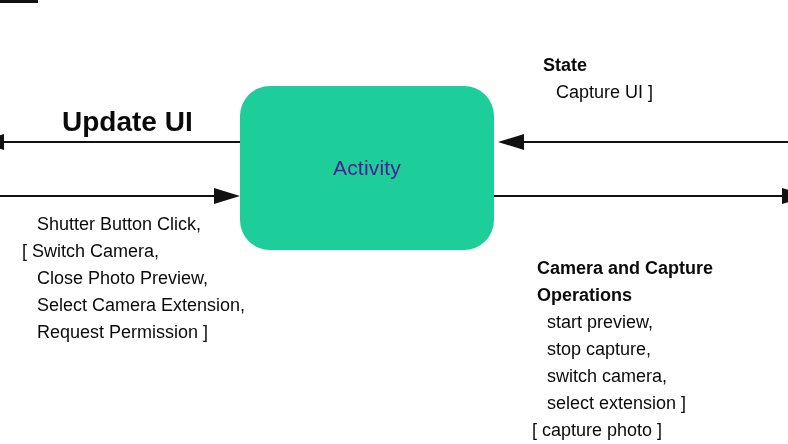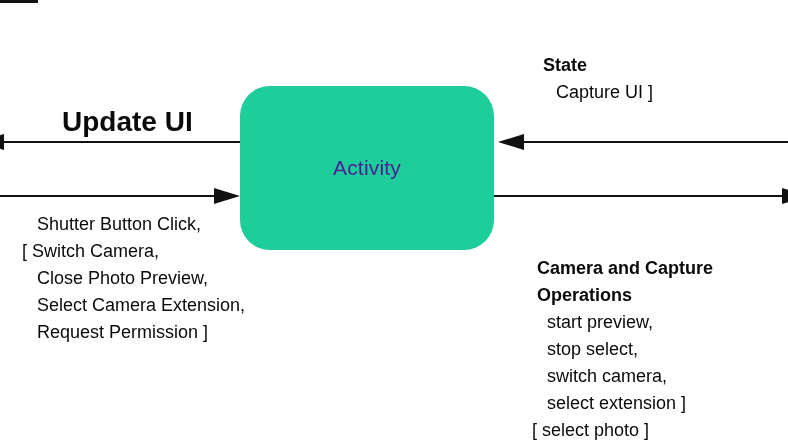--- a/index.html
+++ b/index.html
@@ -88,19 +88,19 @@
     <span class="tline">[ Switch Camera,</span>
     <span class="tline pl15">Close Photo Preview,</span>
     <span class="tline pl15">Select Camera Extension,</span>
     <span class="tline pl15">Request Permission ]</span>
   </div>
 
   <div class="tblock" id="block-camops">
     <span class="tline bold pl5">Camera and Capture</span>
     <span class="tline bold pl5">Operations</span>
     <span class="tline pl15">start preview,</span>
-    <span class="tline pl15">stop select,</span>
+    <span class="tline pl15">stop capture,</span>
     <span class="tline pl15">switch camera,</span>
     <span class="tline pl15">select extension ]</span>
-    <span class="tline">[ select photo ]</span>
+    <span class="tline">[ capture photo ]</span>
   </div>
 
 </div>
 
 </body></html>

